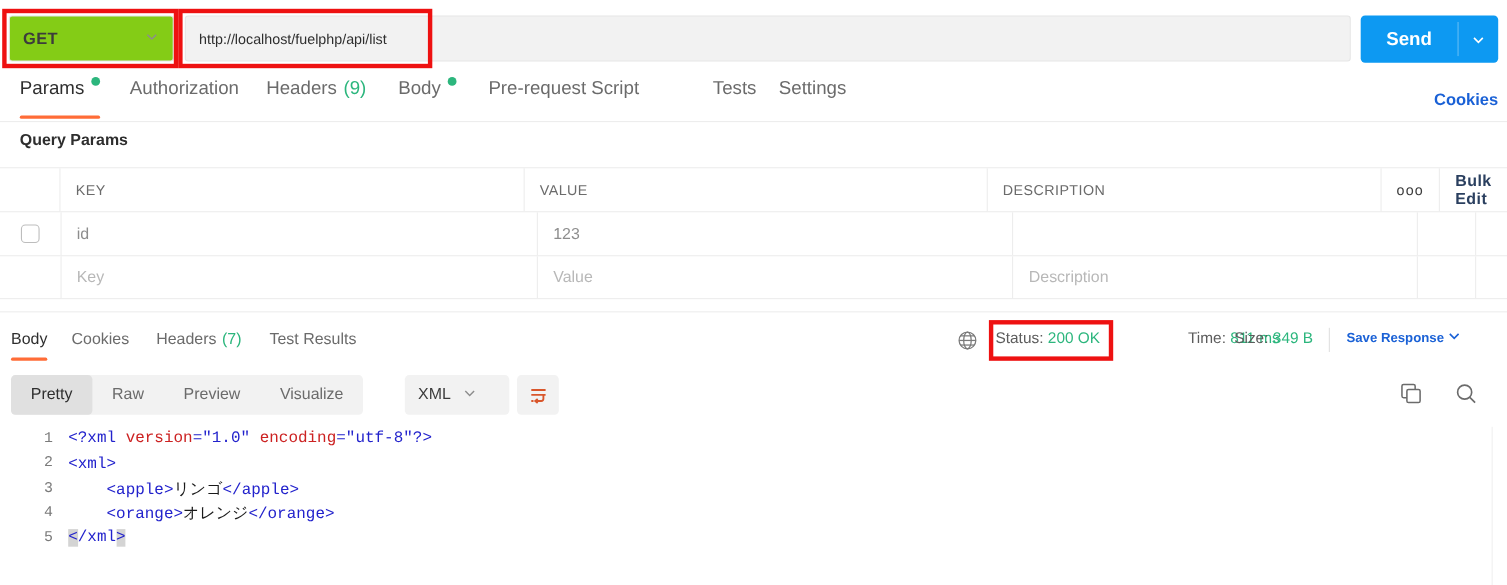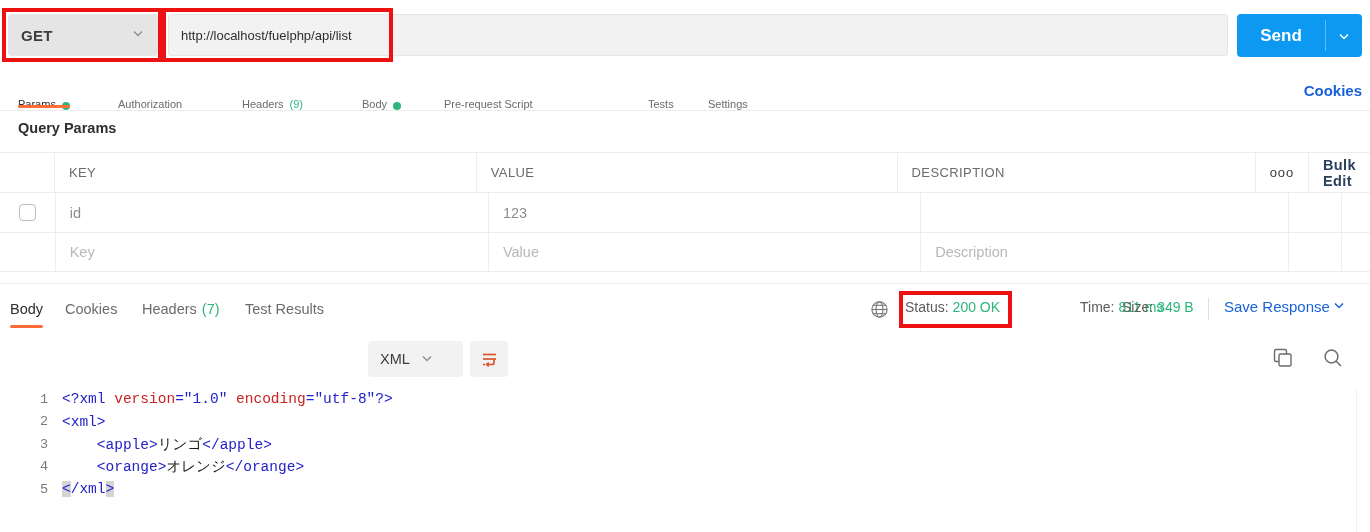--- a/index.html
+++ b/index.html
@@ -9,21 +9,21 @@
     font-family: "Liberation Sans", sans-serif;
     color: #2e2e2e;
     overflow: hidden;
   }
   .app { position: relative; width: 1370px; height: 532px; }
 
   
   .urlbar { position: absolute; left: 0; top: 0; width: 1370px; height: 70px; background: #fff; }
   .method-box {
     position: absolute; left: 8px; top: 14px; width: 150px; height: 42px;
-    background: #e5e5e5; border: 1px solid #e6e6e6; border-radius: 3px;
+    background: #84cc16; border: 1px solid #e6e6e6; border-radius: 3px;
     display: flex; align-items: center; padding: 0 12px; cursor: pointer;
   }
   .method-label { font-size: 15px; font-weight: bold; color: #3c3c3c; letter-spacing: .3px; }
   .method-caret { margin-left: auto; color: #8d8d8d; }
   .url-box {
     position: absolute; left: 168px; top: 14px; width: 1060px; height: 42px;
     background: #f2f2f2; border: 1px solid #e6e6e6; border-radius: 3px;
     display: flex; align-items: center; padding: 0 12px;
   }
   .url-text { font-size: 13px; color: #2e2e2e; white-space: nowrap; }
@@ -32,22 +32,22 @@
     background: #0d99f2; border-radius: 4px; display: flex; align-items: stretch; cursor: pointer;
   }
   .send-main { flex: 1; display: flex; align-items: center; justify-content: center;
     color: #fff; font-size: 17px; font-weight: bold; }
   .send-div { width: 1px; background: rgba(255,255,255,.35); margin: 6px 0; }
   .send-caret { width: 36px; display: flex; align-items: center; justify-content: center; color: #fff; }
 
   
   .req-tabs { position: absolute; left: 0; top: 70px; width: 1370px; height: 40px; }
   .tab {
-    position: absolute; top: 0; height: 40px; display: flex; align-items: flex-end; gap: 6px;
-    font-size: 11px; color: #6b6b6b; cursor: pointer; white-space: nowrap;
+    position: absolute; top: 0; height: 40px; display: flex; align-items: flex-start; gap: 6px;
+    font-size: 17px; color: #6b6b6b; cursor: pointer; white-space: nowrap;
   }
   .tab.active { color: #2e2e2e; }
   .tab.active::after {
     content: ""; position: absolute; left: 0; right: 0; bottom: 2px; height: 3px;
     background: #ff6c37; border-radius: 2px;
   }
   .dot { width: 8px; height: 8px; border-radius: 50%; background: #2cb67d; display: inline-block; }
   .count { color: #2cb67d; }
   .cookies-link {
     position: absolute; right: 8px; top: 0; height: 40px; display: flex; align-items: center;
@@ -88,21 +88,21 @@
   }
   .meta { position: absolute; top: 299px; display: flex; align-items: center; font-size: 14px; color: #5c5c5c; }
   .meta .val { color: #2cb67d; margin-left: 4px; }
   .meta-globe { position: absolute; left: 870px; top: 300px; }
   .meta-status { left: 905px; }
   .meta-time { left: 1080px; }
   .meta-size { left: 1122px; }
   .vbar { position: absolute; left: 1208px; top: 298px; width: 1px; height: 22px; background: #e0e0e0; }
   .save-resp {
     position: absolute; left: 1224px; top: 298px; display: flex; align-items: center; gap: 2px;
-    font-size: 15px; font-weight: normal; color: #1a61d6; cursor: pointer;
+    font-size: 12px; font-weight: bold; color: #1a61d6; cursor: pointer;
   }
 
   
   .pills {
     position: absolute; left: 10px; top: 341px; height: 36px;
     background: #f2f2f2; border-radius: 4px; display: flex; align-items: stretch;
   }
   .pill { display: flex; align-items: center; padding: 0 18px; font-size: 14.5px; color: #6b6b6b; cursor: pointer; }
   .pill.active { background: #e0e0e0; color: #2e2e2e; border-radius: 4px; }
   .fmt-sel {
@@ -276,20 +276,26 @@
   <div class="vbar"></div>
   <div class="save-resp">
     <span>Save Response</span>
     <span>
       <svg width="14" height="14" viewBox="0 0 14 14">
           <path d="M3 5.5 L7 9.5 L11 5.5" fill="none" stroke="#1a61d6" stroke-width="1.5"></path>
         </svg>
     </span>
   </div>
 
+  <div class="pills">
+    <div class="pill active">Pretty</div>
+    <div class="pill">Raw</div>
+    <div class="pill">Preview</div>
+    <div class="pill">Visualize</div>
+  </div>
 
   <div class="fmt-sel">
     <span>XML</span>
     <span>
       <svg width="14" height="14" viewBox="0 0 14 14">
           <path d="M3 5.5 L7 9.5 L11 5.5" fill="none" stroke="#8d8d8d" stroke-width="1.3"></path>
         </svg>
     </span>
   </div>
 

